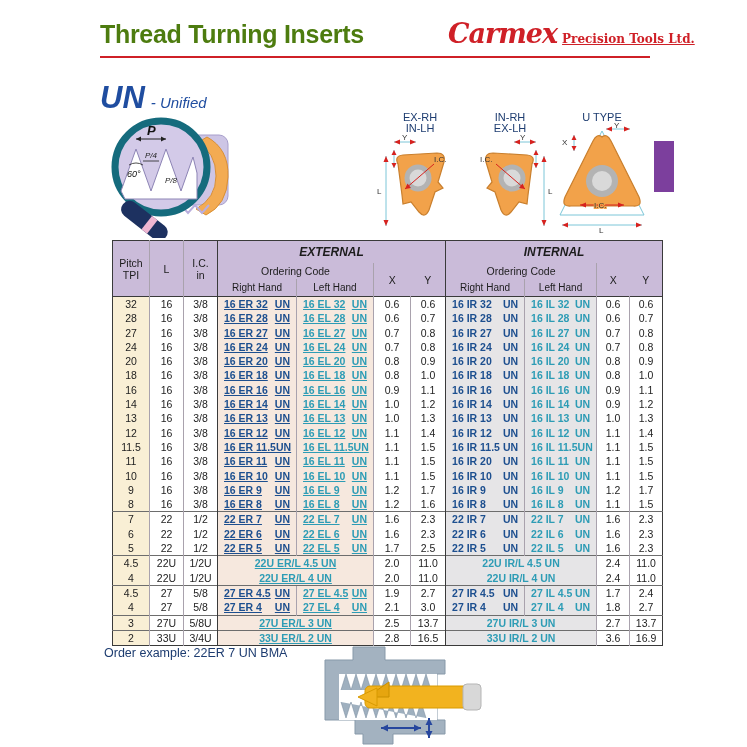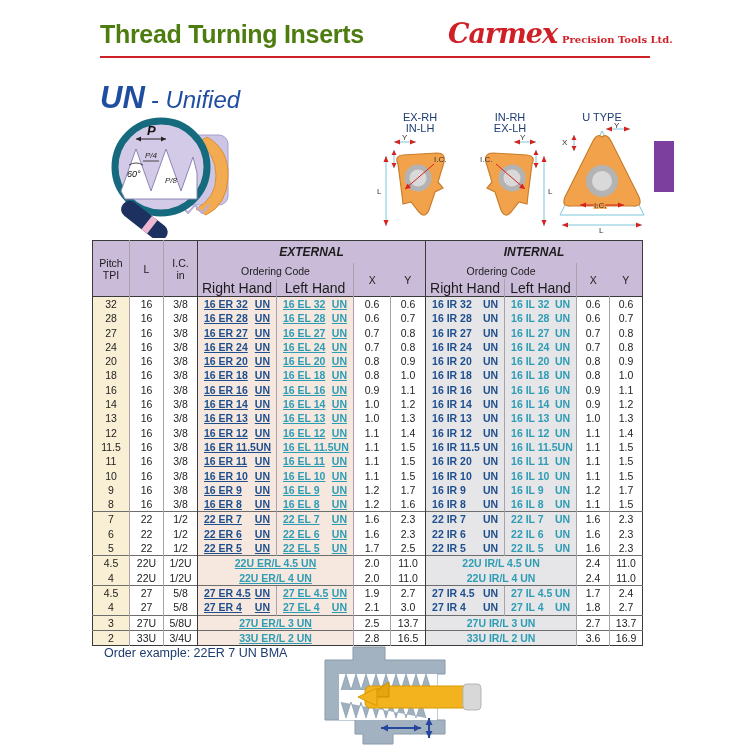--- a/index.html
+++ b/index.html
@@ -4,43 +4,43 @@
 <style>
   html,body{margin:0;padding:0;background:#ffffff;}
   body{width:747px;height:747px;position:relative;font-family:"Liberation Sans",sans-serif;color:#222;overflow:hidden;}
   .abs{position:absolute;}
 
   
   .page-title{left:100px;top:20px;font-size:25px;font-weight:bold;color:#4d7c0f;letter-spacing:-0.3px;}
   .red-rule{left:100px;top:56px;width:550px;height:2px;background:#cf2027;}
   .logo-wrap{left:443px;top:12px;width:210px;height:42px;display:flex;align-items:center;}
   .logo-text{font-family:"DejaVu Serif",serif;font-style:italic;font-weight:bold;font-size:27px;color:#cf2027;margin-left:5px;letter-spacing:-1px;}
-  .logo-tag{font-family:"DejaVu Serif",serif;font-weight:bold;font-size:10px;color:#cf2027;margin-left:5px;margin-top:12px;white-space:nowrap;}
+  .logo-tag{font-family:"DejaVu Serif",serif;font-weight:bold;font-size:12px;color:#cf2027;margin-left:5px;margin-top:12px;white-space:nowrap;text-decoration:underline;}
 
   
   .series-line{left:100px;top:80px;display:flex;align-items:baseline;}
   .series-code{font-size:31px;font-weight:bold;font-style:italic;color:#1f4da0;}
-  .series-dash{font-size:24px;font-style:italic;color:#1f4da0;margin-left:6px;}
+  .series-dash{font-size:15px;font-style:italic;color:#1f4da0;margin-left:6px;}
   .series-sub{font-size:15px;font-weight:bold;color:#e8761f;margin-left:12px;}
 
   
   .insert-title{font-size:11px;font-weight:normal;color:#1d3c70;text-align:center;line-height:11px;}
 
   
   .purple-tab{left:654px;top:141px;width:20px;height:51px;background:#7c3f9d;}
 
   
-  .tbl-wrap{left:92px;top:240px;width:550px;}
+  .tbl-wrap{left:112px;top:240px;width:550px;}
   table{border-collapse:collapse;table-layout:fixed;width:550px;border:1.6px solid #3a3a3a;}
   th,td{padding:0;margin:0;font-size:10.5px;text-align:center;vertical-align:middle;overflow:hidden;white-space:nowrap;}
   thead th{background:#cabbd9;color:#1c1c1c;font-weight:normal;}
   thead{border-bottom:1.3px solid #3a3a3a;}
   .hd-section{font-size:12px;font-weight:bold;font-style:italic;height:22px;}
   .hd-sub{font-size:10.5px;height:16px;}
-  .hd-rl{font-size:14px;height:17px;}
+  .hd-rl{font-size:10px;height:17px;}
   .hd-stack{line-height:12px;font-size:10.5px;}
   td{height:14.3px;line-height:14.3px;}
   td.pitch{background:#f9efd5;}
   td.plain{background:#ffffff;}
   td.ext{background:#f6e8de;text-decoration:underline;}
   td.int{background:#e6e5e7;}
   td.num{background:#ffffff;}
   .bl{border-left:1px solid #a9a2ad;}
   .bl-th{border-left:1.6px solid #3a3a3a;}
   tr.group-start td{border-top:1.2px solid #6d6d6d;}

